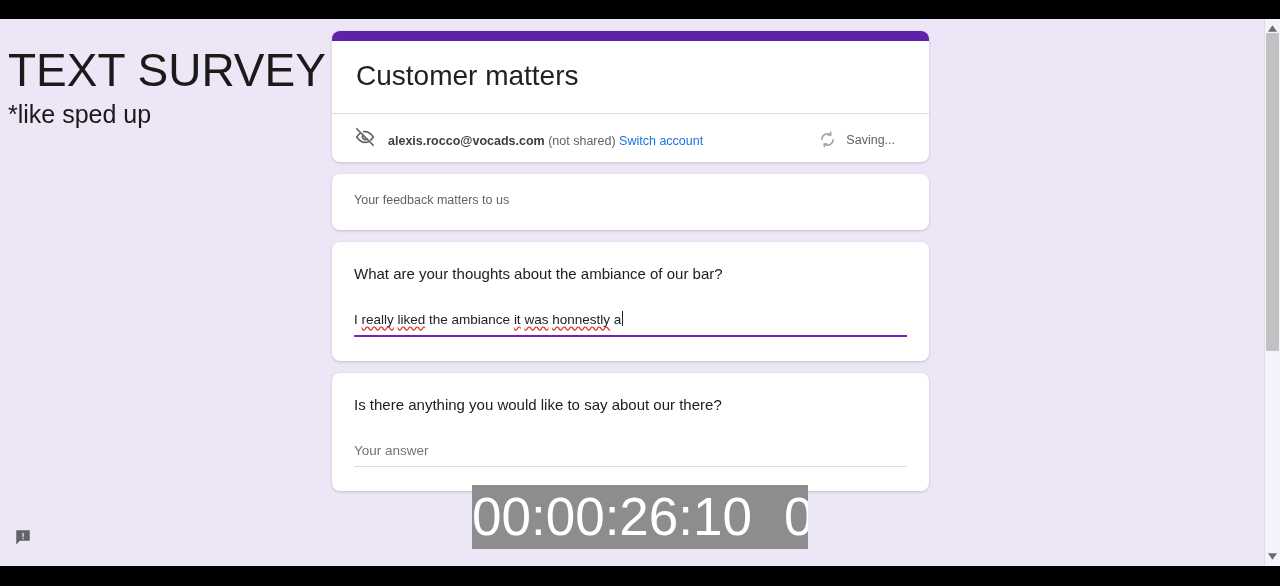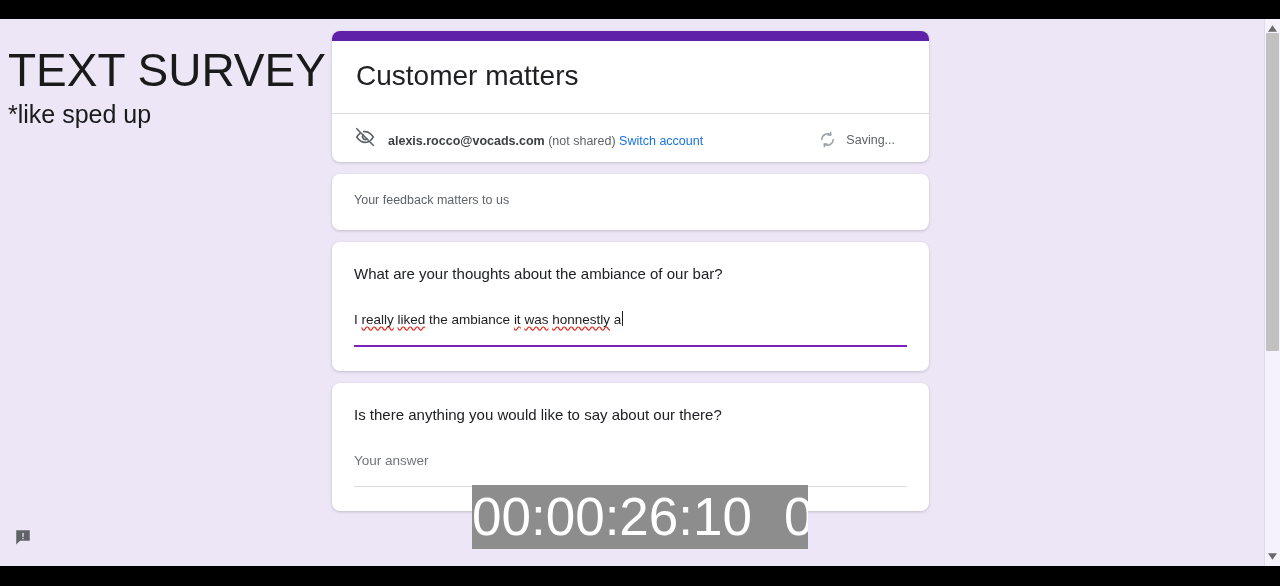--- a/index.html
+++ b/index.html
@@ -167,21 +167,21 @@
     padding: 22px 22px 24px 22px;
   }
   .question-title {
     font-size: 15px;
     color: #202124;
     line-height: 20px;
     margin-bottom: 26px;
   }
   .answer-line {
     position: relative;
-    padding-bottom: 16px;
+    padding-bottom: 6px;
   }
   .answer-filled {
     border-bottom: 2px solid #7c22ba;
   }
   .answer-empty {
     border-bottom: 1px solid #dadce0;
   }
   .answer-text {
     font-size: 13.5px;
     color: #202124;

